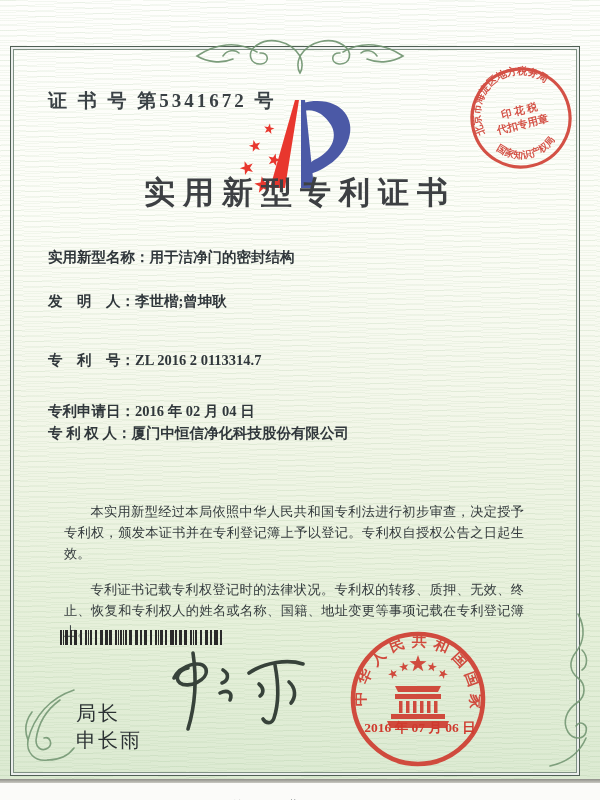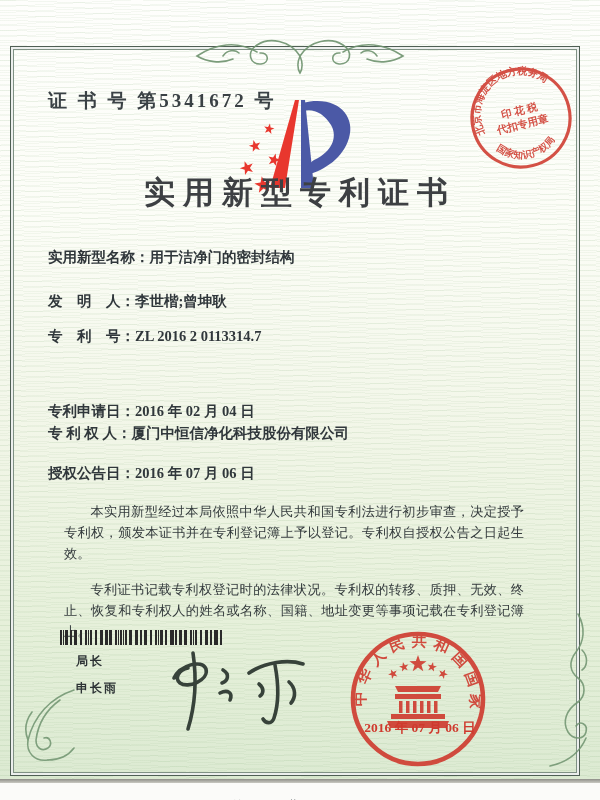--- a/index.html
+++ b/index.html
@@ -43,22 +43,22 @@
   }
   .paras p{margin:16px;text-indent:2em;}
   .barcode{
     position:absolute;left:60px;top:630px;width:164px;height:15px;
     background-image:
       repeating-linear-gradient(90deg,#2a2a2a 0 2px,rgba(0,0,0,0) 2px 5px),
       repeating-linear-gradient(90deg,#2a2a2a 0 1px,rgba(0,0,0,0) 1px 7px),
       repeating-linear-gradient(90deg,rgba(0,0,0,0) 0 3px,#2a2a2a 3px 4px,rgba(0,0,0,0) 4px 11px);
   }
   .signer{
-    position:absolute;left:76px;top:648px;color:#2d3335;font-weight:bold;
-    font-size:12px;line-height:27px;letter-spacing:2px;
+    position:absolute;left:76px;top:700px;color:#2d3335;font-weight:normal;
+    font-size:20px;line-height:27px;letter-spacing:2px;
   }
   .footer{
     position:absolute;left:0;top:750px;width:570px;text-align:center;
     font-size:11.5px;color:#434b4e;letter-spacing:2px;margin-top:48px;
   }
   svg{position:absolute;overflow:visible;}
   .seal-tax{left:455px;top:52px;}
   .seal-office{left:345px;top:626px;}
   .logo{left:235px;top:96px;}
   .orn-top{left:193px;top:32px;}
@@ -122,31 +122,28 @@
   </svg>
 
   <div class="title">实用新型专利证书</div>
 
   <div class="field" style="top:292px">
     <span>发　明　人：</span><span class="val">李世楷;曾坤耿</span>
   </div>
   <div class="field" style="top:248px">
     <span>实用新型名称：</span><span class="val">用于洁净门的密封结构</span>
   </div>
-  <div class="field" style="top:327px">
+  <div class="field" style="top:351px">
     <span>专　利　号：</span><span class="val">ZL 2016 2 0113314.7</span>
   </div>
   <div class="field" style="top:402px">
     <span>专利申请日：</span><span class="val">2016 年 02 月 04 日</span>
   </div>
   <div class="field" style="top:424px">
     <span>专 利 权 人：</span><span class="val">厦门中恒信净化科技股份有限公司</span>
-  </div>
-  <div class="field" style="top:464px">
-    <span>授权公告日：</span><span class="val">2016 年 07 月 06 日</span>
   </div>
 
   <div class="paras">
     <p>本实用新型经过本局依照中华人民共和国专利法进行初步审查，决定授予专利权，颁发本证书并在专利登记簿上予以登记。专利权自授权公告之日起生效。</p>
     <p>专利证书记载专利权登记时的法律状况。专利权的转移、质押、无效、终止、恢复和专利权人的姓名或名称、国籍、地址变更等事项记载在专利登记簿上。</p>
   </div>
 
   <div class="barcode"></div>
 
   <div class="signer">

